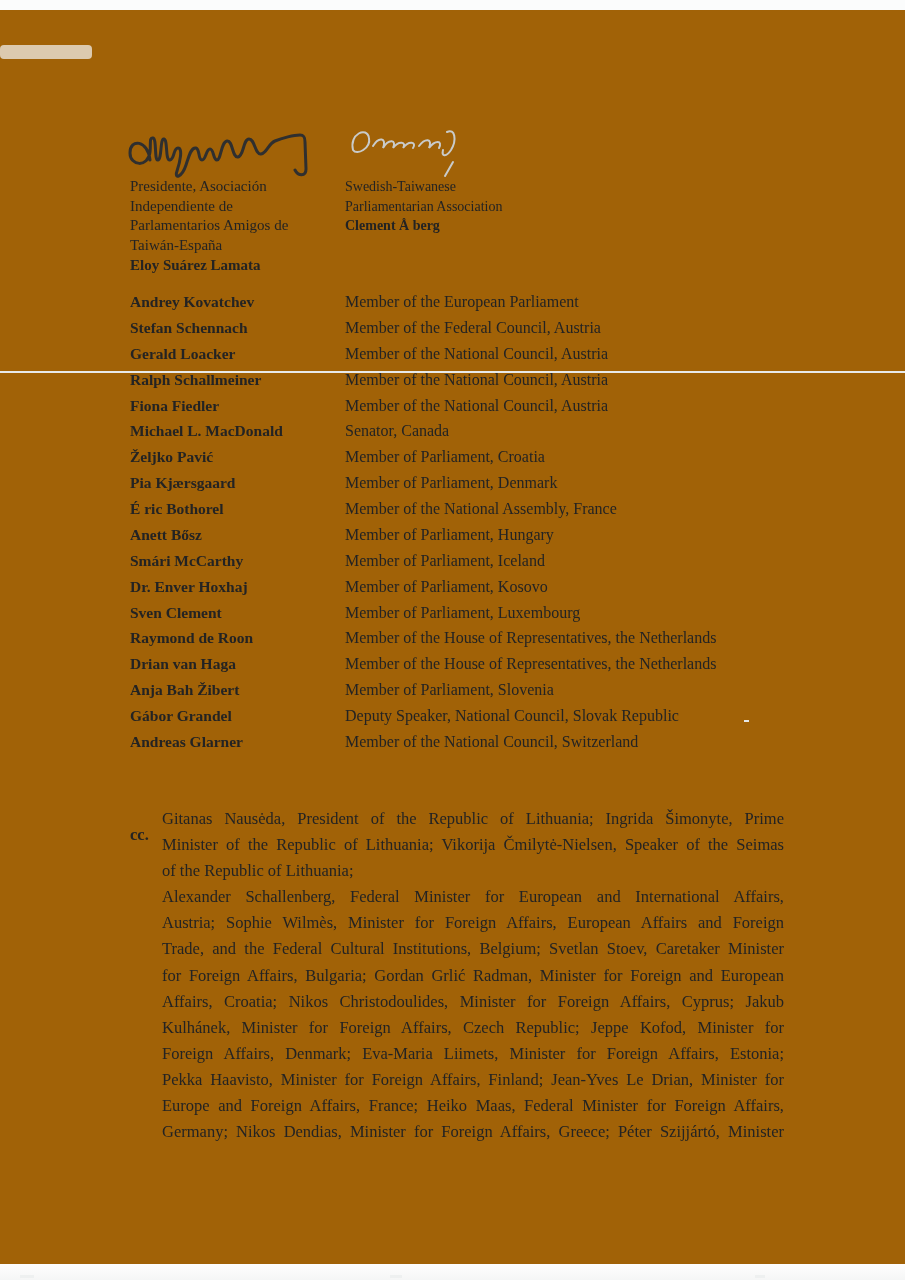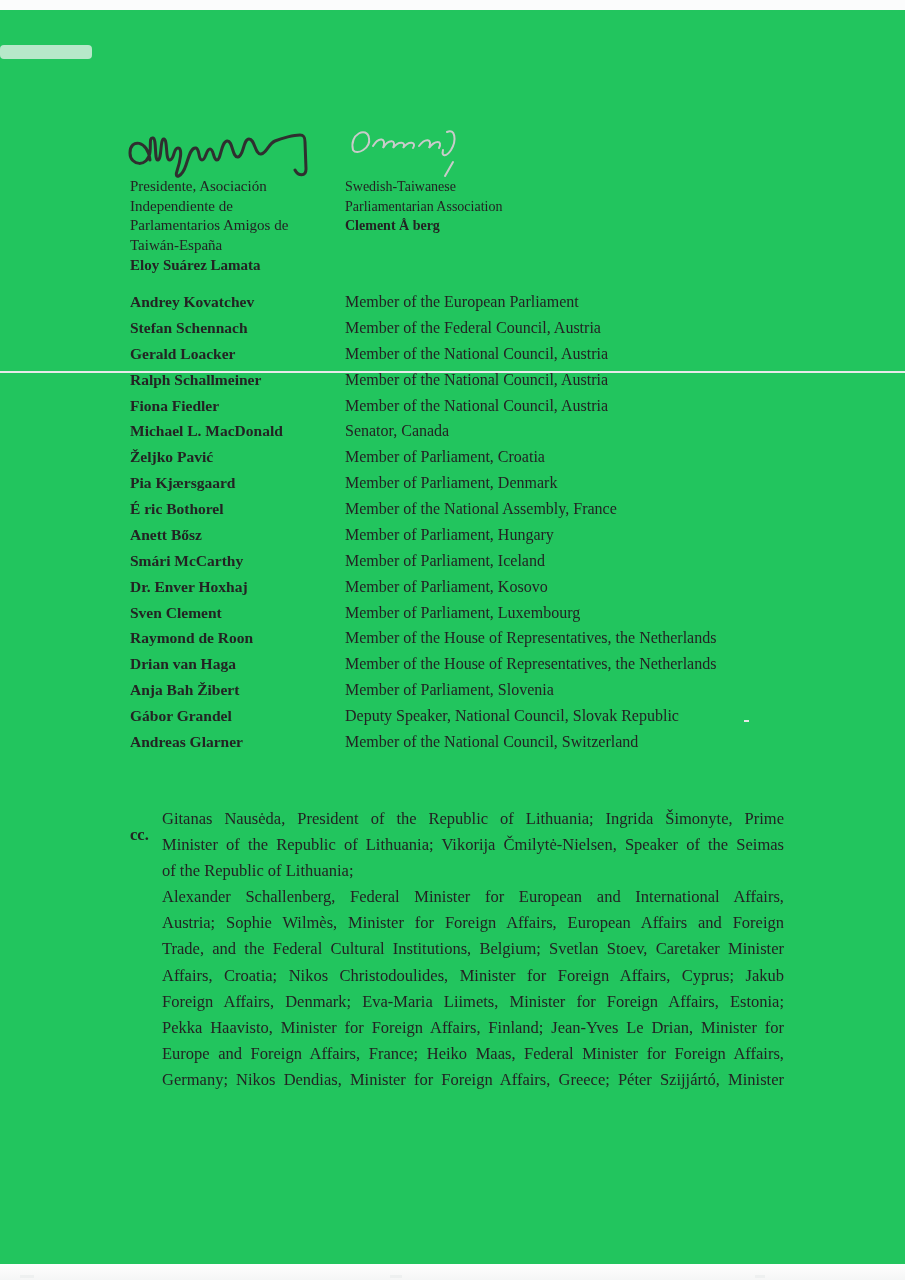--- a/index.html
+++ b/index.html
@@ -1,19 +1,19 @@
 <!DOCTYPE html>
 <html><head>
 <meta charset="utf-8">
 <style>
   * { margin:0; padding:0; box-sizing:border-box; }
   html,body { background:#ffffff; }
   .page {
     position:relative; width:905px; height:1280px;
-    background:#22c55e; overflow:hidden;
+    background:#a16207; overflow:hidden;
     font-family:"Liberation Serif","DejaVu Serif",serif;
     color:#232323;
   }
   
   .scan-top-band { position:absolute; left:0; top:0; width:905px; height:10px; background:#fbfcfc; }
   .scan-smudge { position:absolute; left:0; top:45px; width:92px; height:14px; background:#f5f7f7; border-radius:4px; opacity:.7; }
   .scan-line { position:absolute; left:0; top:371px; width:905px; height:2px; background:#e8eaea; }
   .scan-dot { position:absolute; left:744px; top:720px; width:5px; height:2px; background:#e6e8e8; }
   .scan-bottom-band { position:absolute; left:0; bottom:0; width:905px; height:16px;
     background:linear-gradient(to bottom,#fefefe,#f5f6f6); }
@@ -167,21 +167,23 @@
 
   <div class="cc">
     <div class="cc-label">cc.</div>
     <div class="cc-lines">
         <div class="cc-line just">Gitanas Nausėda, President of the Republic of Lithuania; Ingrida Šimonyte, Prime</div>
         <div class="cc-line just">Minister of the Republic of Lithuania; Vikorija Čmilytė-Nielsen, Speaker of the Seimas</div>
         <div class="cc-line">of the Republic of Lithuania;</div>
         <div class="cc-line just">Alexander Schallenberg, Federal Minister for European and International Affairs,</div>
         <div class="cc-line just">Austria; Sophie Wilmès, Minister for Foreign Affairs, European Affairs and Foreign</div>
         <div class="cc-line just">Trade, and the Federal Cultural Institutions, Belgium; Svetlan Stoev, Caretaker Minister</div>
+        <div class="cc-line just">for Foreign Affairs, Bulgaria; Gordan Grlić Radman, Minister for Foreign and European</div>
         <div class="cc-line just">Affairs, Croatia; Nikos Christodoulides, Minister for Foreign Affairs, Cyprus; Jakub</div>
+        <div class="cc-line just">Kulhánek, Minister for Foreign Affairs, Czech Republic; Jeppe Kofod, Minister for</div>
         <div class="cc-line just">Foreign Affairs, Denmark; Eva-Maria Liimets, Minister for Foreign Affairs, Estonia;</div>
         <div class="cc-line just">Pekka Haavisto, Minister for Foreign Affairs, Finland; Jean-Yves Le Drian, Minister for</div>
         <div class="cc-line just">Europe and Foreign Affairs, France; Heiko Maas, Federal Minister for Foreign Affairs,</div>
         <div class="cc-line just">Germany; Nikos Dendias, Minister for Foreign Affairs, Greece; Péter Szijjártó, Minister</div>
       </div>
   </div>
 
 </div>
 
 </body></html>

